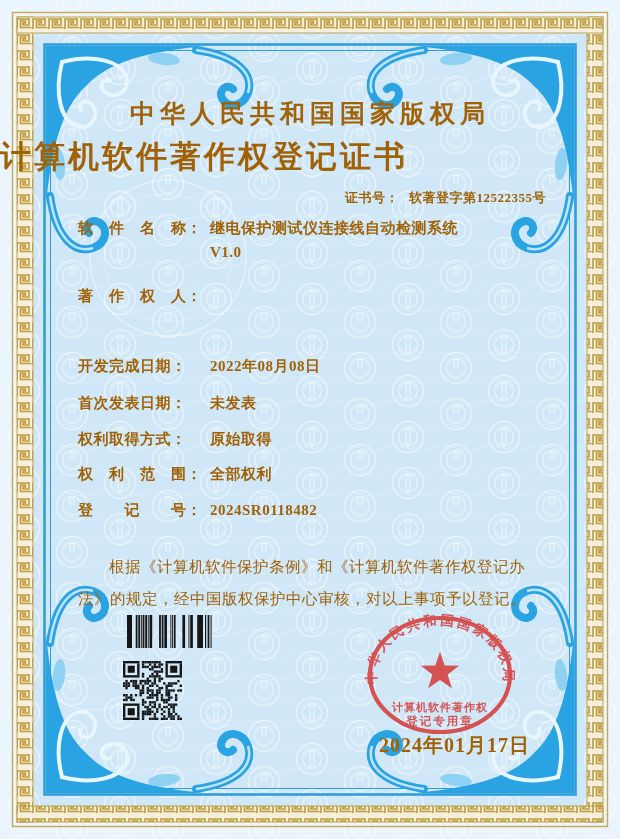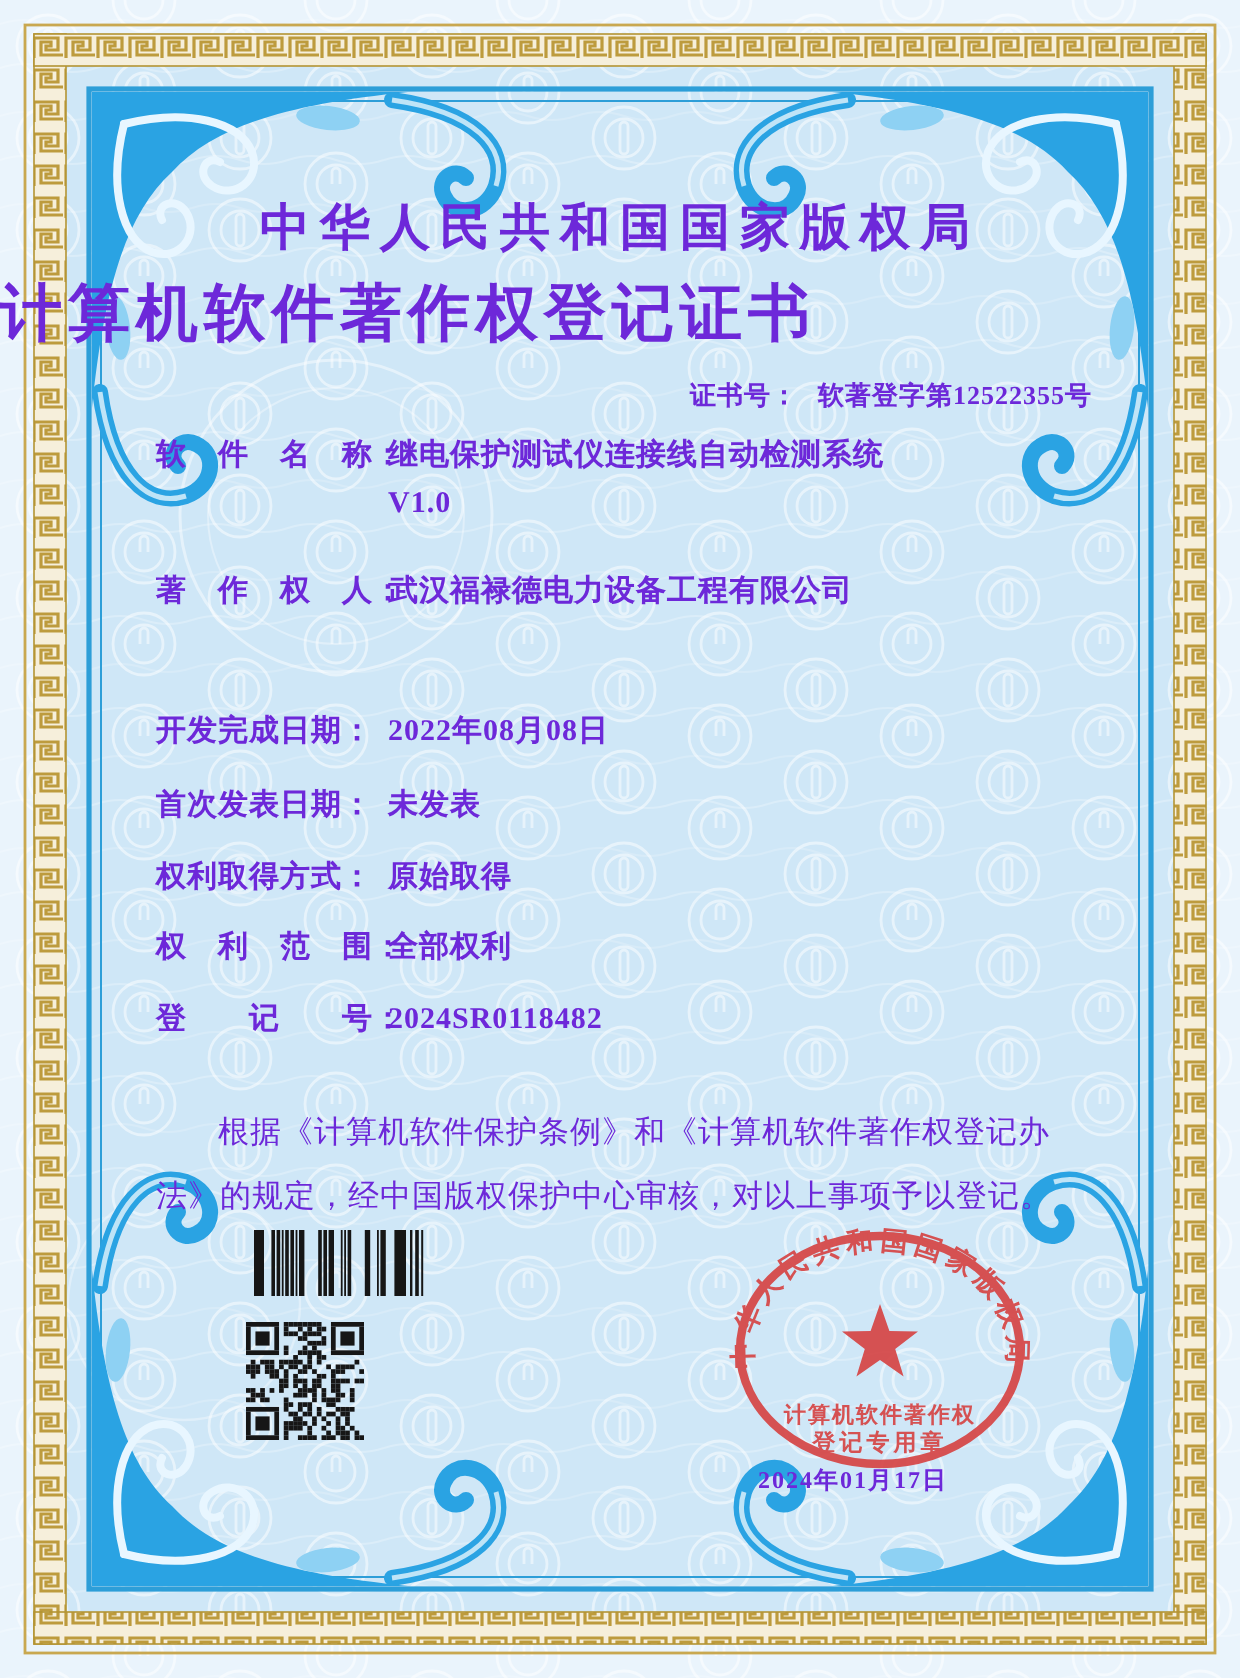--- a/index.html
+++ b/index.html
@@ -1,18 +1,18 @@
 <!DOCTYPE html>
 <html><head>
 <meta charset="utf-8">
 <style>
   html,body { margin:0; padding:0; background:#fff; }
   .page {
     position:relative; width:620px; height:839px; overflow:hidden;
-    background:#eaf4fc; color:#6d28d9;
+    background:#eaf4fc; color:#a16207;
     font-family:"Liberation Serif","DejaVu Serif",serif;
   }
   .bg-svg { position:absolute; left:0; top:0; width:620px; height:839px; }
   .layer { position:absolute; z-index:2; }
 
   .authority {
     left:0; right:0; top:97px; text-align:center;
     font-size:25px; font-weight:bold; letter-spacing:5px; white-space:nowrap;
   }
   .cert-title {
@@ -24,33 +24,33 @@
     white-space:nowrap;
     margin-left:48px;
   }
   .cert-no-line .num { margin-left:10px; }
 
   .field {
     left:78px; display:flex; align-items:flex-start;
     font-size:15px; font-weight:bold; line-height:24px; white-space:nowrap;
   }
   .field .flabel { width:110px; flex:0 0 110px; letter-spacing:0.5px; }
-  .field .fvalue { margin-left:6px; white-space:pre-line; letter-spacing:0.5px; }
+  .field .fvalue { margin-left:22px; white-space:pre-line; letter-spacing:0.5px; }
 
   .statement {
     left:78px; top:551px; width:478px;
     font-size:15.5px; font-weight:normal; line-height:32px;
     text-indent:2em; letter-spacing:0.5px;
   }
 
   .barcode { left:127px; top:615px; width:85px; height:33px; }
   .qrcode  { left:123px; top:661px; width:59px; height:59px; }
   .stamp   { left:364px; top:612px; width:152px; height:130px; opacity:0.92; }
   .issue-date {
-    left:379px; top:732px; font-size:12px; font-weight:bold; letter-spacing:1px;
+    left:379px; top:732px; font-size:20px; font-weight:bold; letter-spacing:1px;
     white-space:nowrap;
   }
 </style>
 </head>
 <body>
 
 <div class="page">
 
   <svg class="bg-svg" viewBox="0 0 620 839" xmlns="http://www.w3.org/2000/svg">
     <defs>
@@ -122,21 +122,20 @@
     <span>证书号：</span><span class="num">软著登字第12522355号</span>
   </div>
 
   <div class="layer field" style="top:216px;">
     <span class="flabel">软　件　名　称：</span>
     <span class="fvalue">继电保护测试仪连接线自动检测系统
 V1.0</span>
   </div>
   <div class="layer field" style="top:284px;">
     <span class="flabel">著　作　权　人：</span>
-    <span class="fvalue">武汉福禄德电力设备工程有限公司</span>
   </div>
   <div class="layer field" style="top:354px;">
     <span class="flabel">开发完成日期：</span>
     <span class="fvalue">2022年08月08日</span>
   </div>
   <div class="layer field" style="top:391px;align-items:flex-end;">
     <span class="flabel">首次发表日期：</span>
     <span class="fvalue">未发表</span>
   </div>
   <div class="layer field" style="top:427px;">

